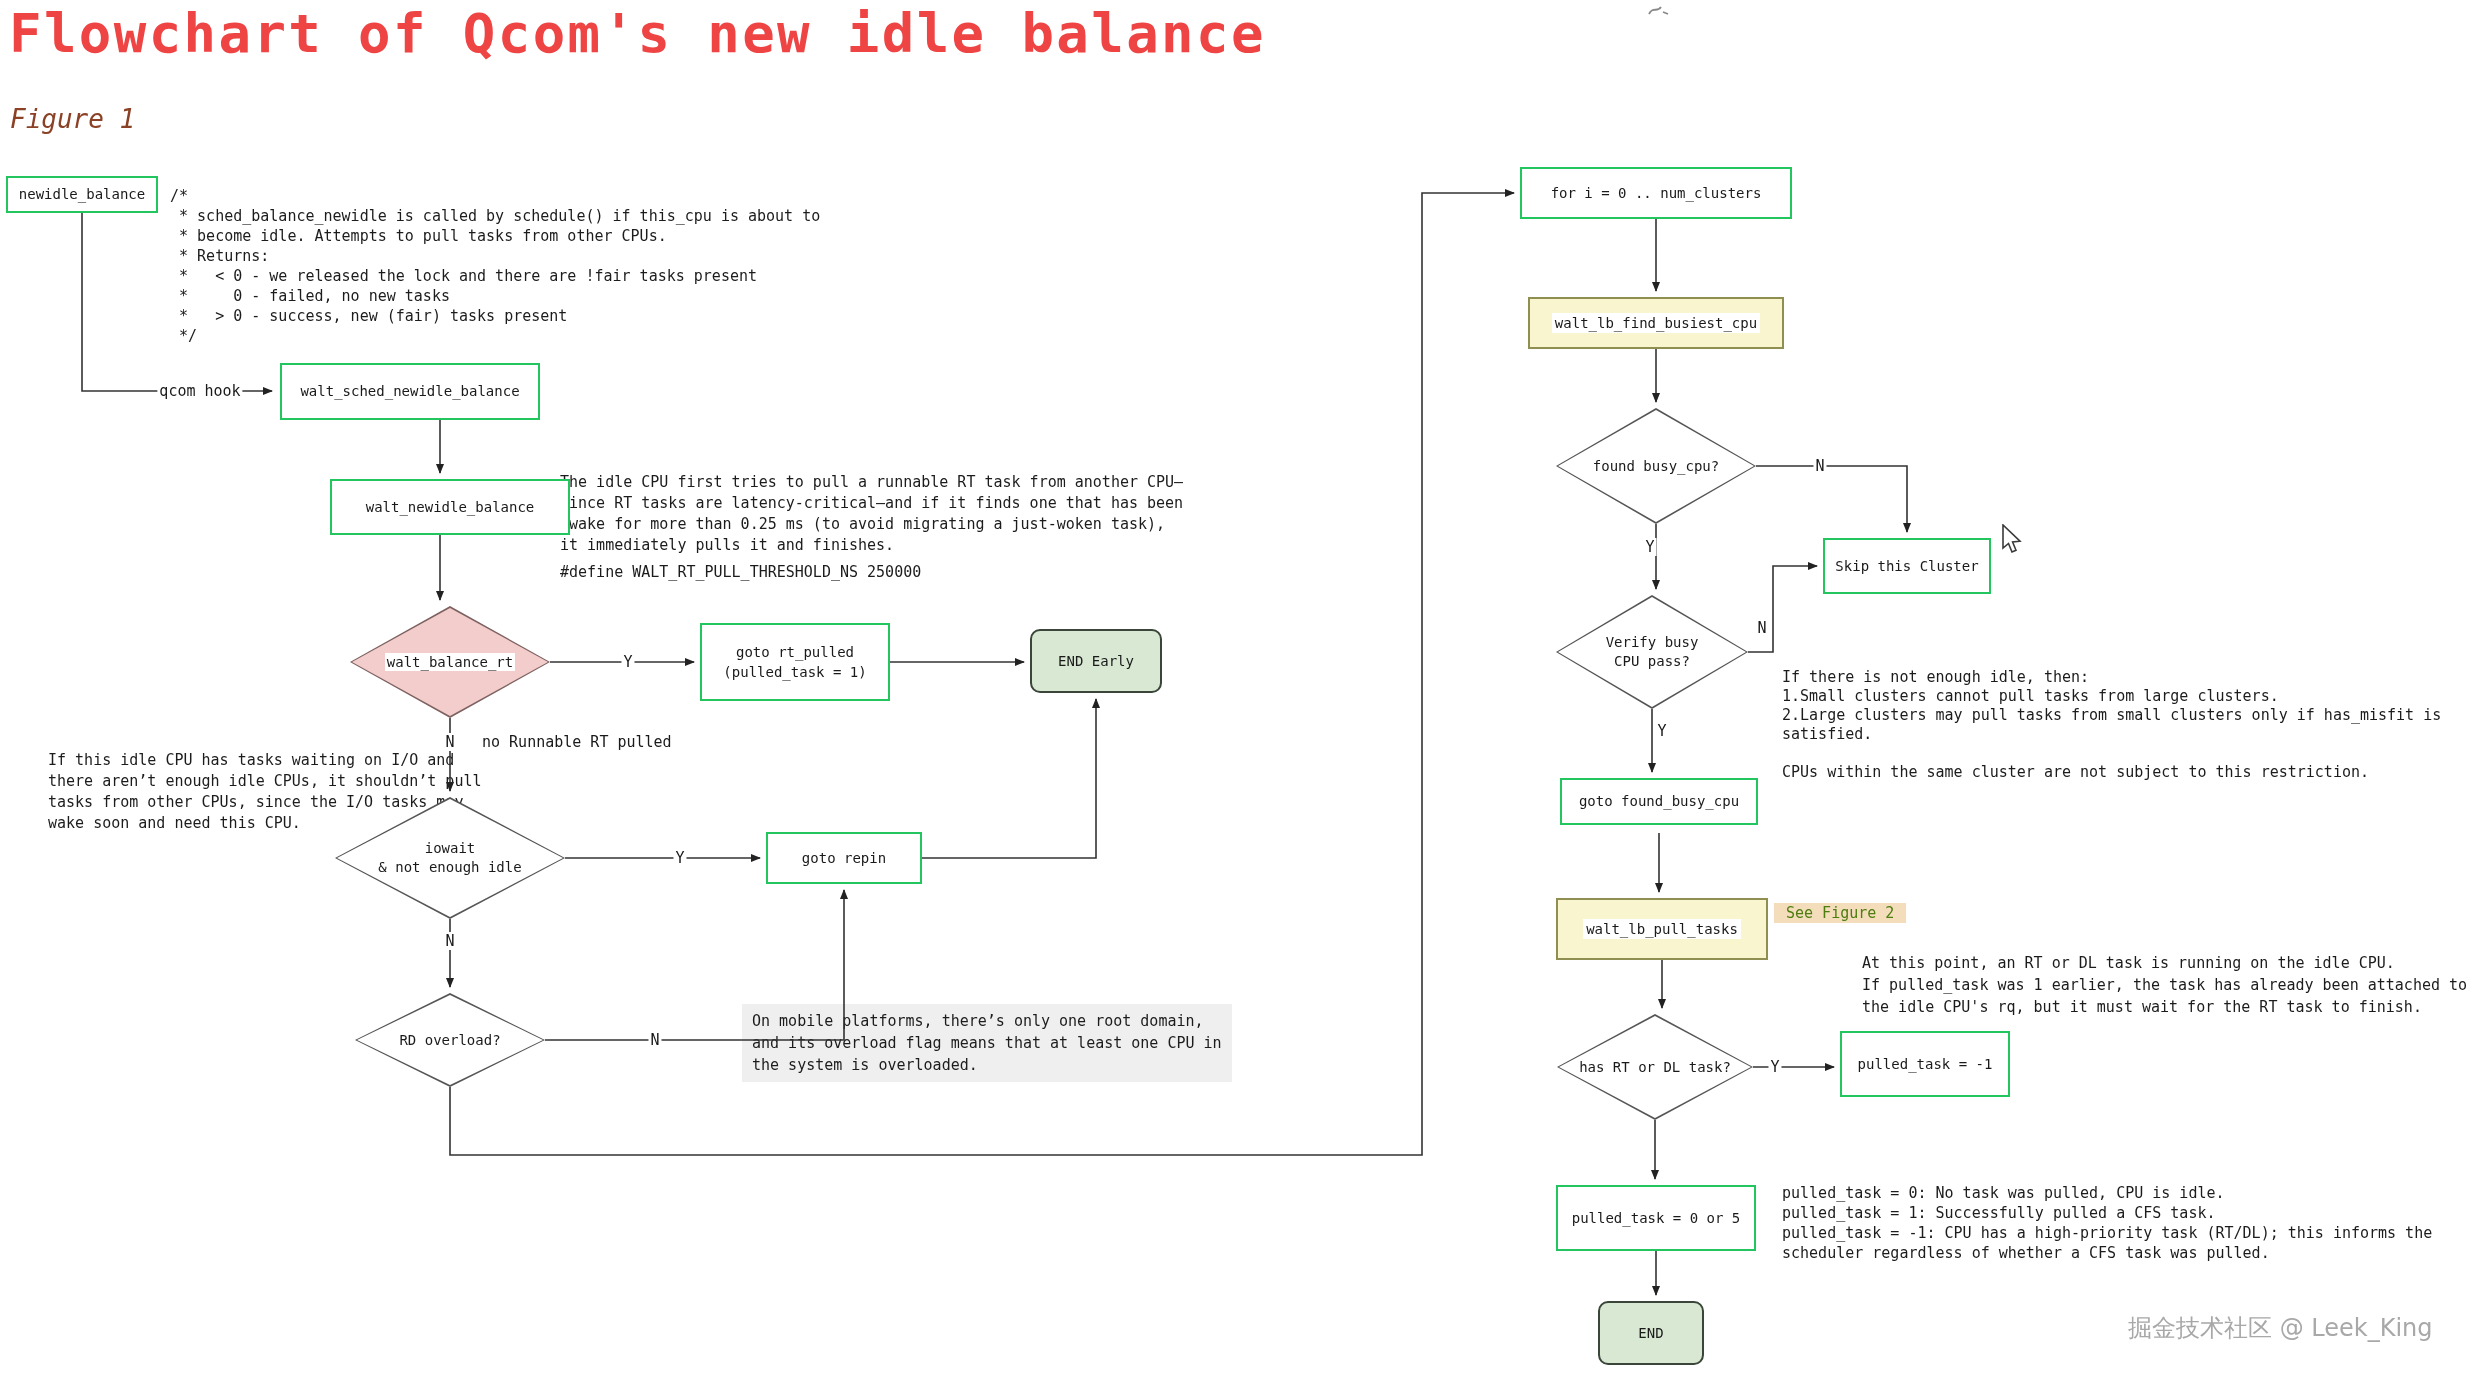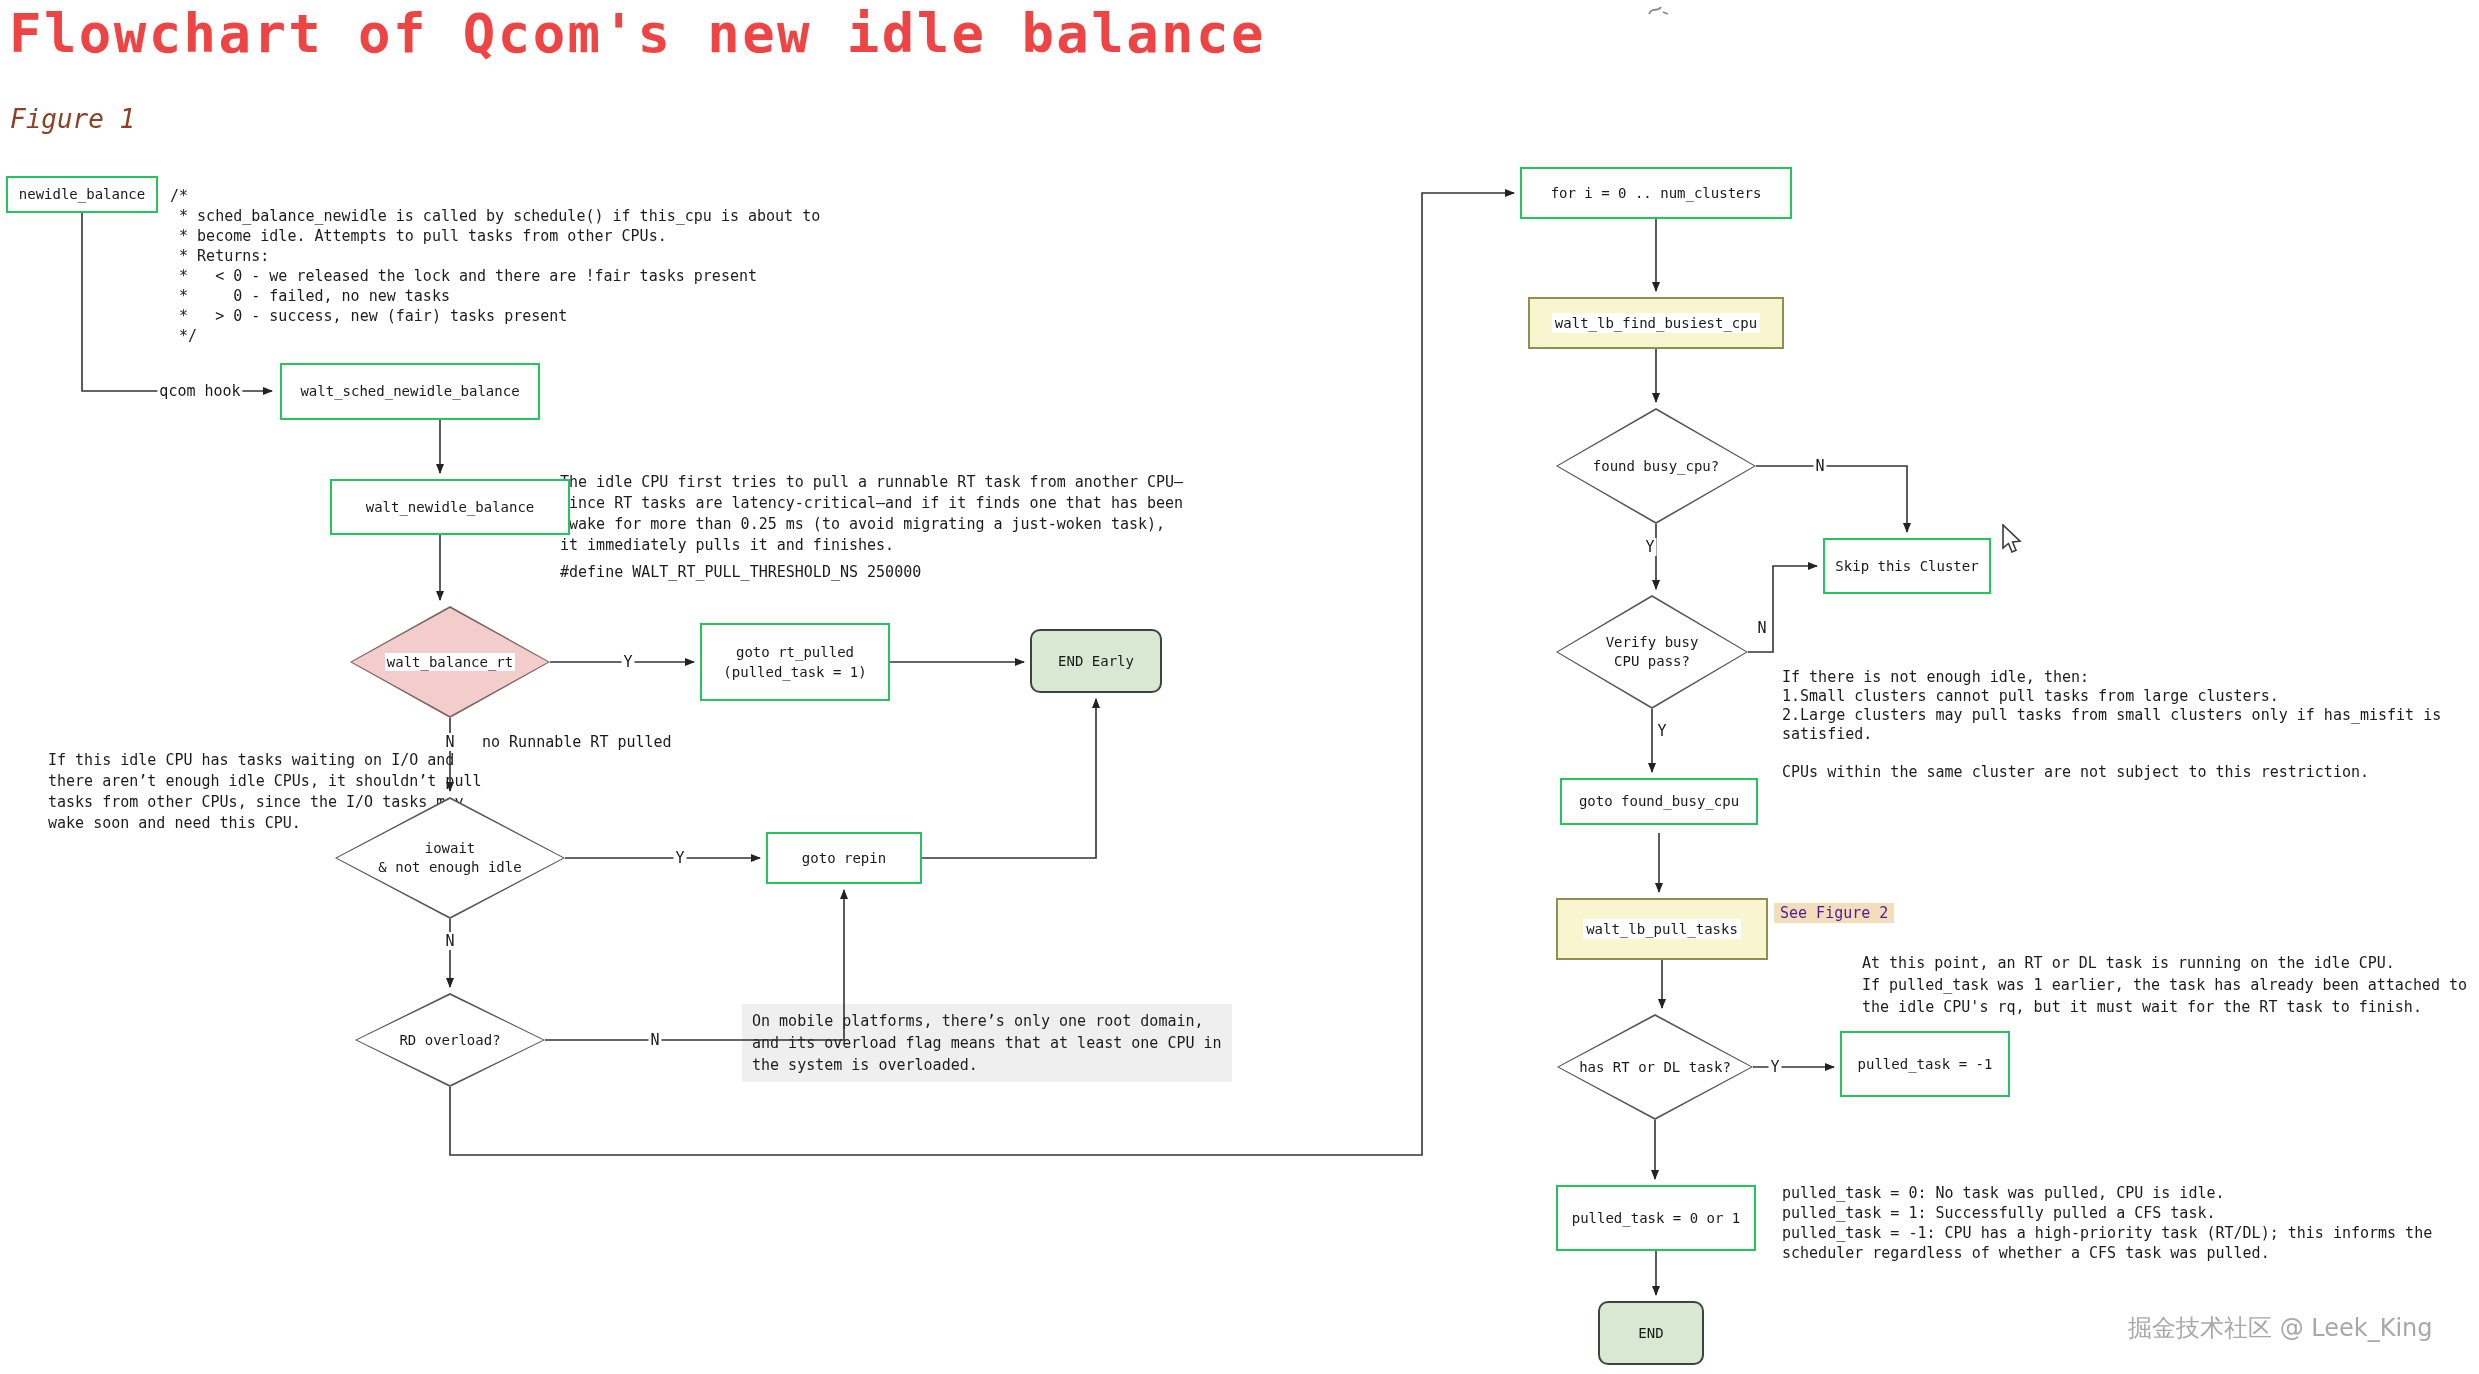--- a/index.html
+++ b/index.html
@@ -30,22 +30,22 @@
   .diamond.pink .df{background:#f2cdcb;}
   .diamond .dl{position:absolute;inset:0;display:flex;align-items:center;
     justify-content:center;font-size:14px;white-space:pre;text-align:center;}
   .diamond .dl span{background:#fff;padding:0 2px;line-height:1.35;}
   .note{position:absolute;font-size:15px;line-height:20px;white-space:pre;
     z-index:2;color:#1c1c1c;}
   .note.gray{background:#efefef;padding:6px 10px;line-height:22px;}
   .elabel{position:absolute;z-index:5;font-size:15px;background:#fff;
     padding:0 2px;transform:translate(-50%,-50%);white-space:pre;}
   .flabel{position:absolute;z-index:5;font-size:15px;white-space:pre;}
-  .badge{position:absolute;left:1774px;top:903px;background:#f3ddbb;color:#4c1d95;
-    font-size:15px;padding:1px 6px;z-index:4;white-space:pre;text-align:right;}
+  .badge{position:absolute;left:1774px;top:903px;background:#f3ddbb;color:#4d7c0f;
+    font-size:15px;padding:1px 12px;z-index:4;white-space:pre;text-align:right;}
   .flow-svg{position:absolute;left:0;top:0;z-index:3;}
   .cursor{position:absolute;z-index:7;}
 </style>
 </head>
 <body>
 
 <div class="title">Flowchart of Qcom's new idle balance</div>
 <div class="figure">Figure 1</div>
 
 <svg class="flow-svg" width="2479" height="1374">
@@ -132,21 +132,21 @@
 
 <div class="badge">See Figure 2</div>
 
 <div class="diamond" style="left:1557px;top:1014px;width:196px;height:106px;">
   <div class="db"></div>
     <div class="df"></div>
   <div class="dl"><span>has RT or DL task?</span></div>
 </div>
 
 <div class="box" style="left:1840px;top:1031px;width:170px;height:66px;"><span>pulled_task = -1</span></div>
-<div class="box" style="left:1556px;top:1185px;width:200px;height:66px;"><span>pulled_task = 0 or 1</span></div>
+<div class="box" style="left:1556px;top:1185px;width:200px;height:66px;"><span>pulled_task = 0 or 5</span></div>
 <div class="box green" style="left:1598px;top:1301px;width:106px;height:64px;"><span>END</span></div>
 
 <span class="elabel" style="left:200px;top:391px;">qcom hook</span>
 <span class="elabel" style="left:628px;top:662px;">Y</span>
 <span class="elabel" style="left:450px;top:742px;">N</span>
 <span class="flabel" style="left:482px;top:733px;">no Runnable RT pulled</span>
 <span class="elabel" style="left:680px;top:858px;">Y</span>
 <span class="elabel" style="left:450px;top:941px;">N</span>
 <span class="elabel" style="left:655px;top:1040px;">N</span>
 <span class="elabel" style="left:1820px;top:466px;">N</span>

